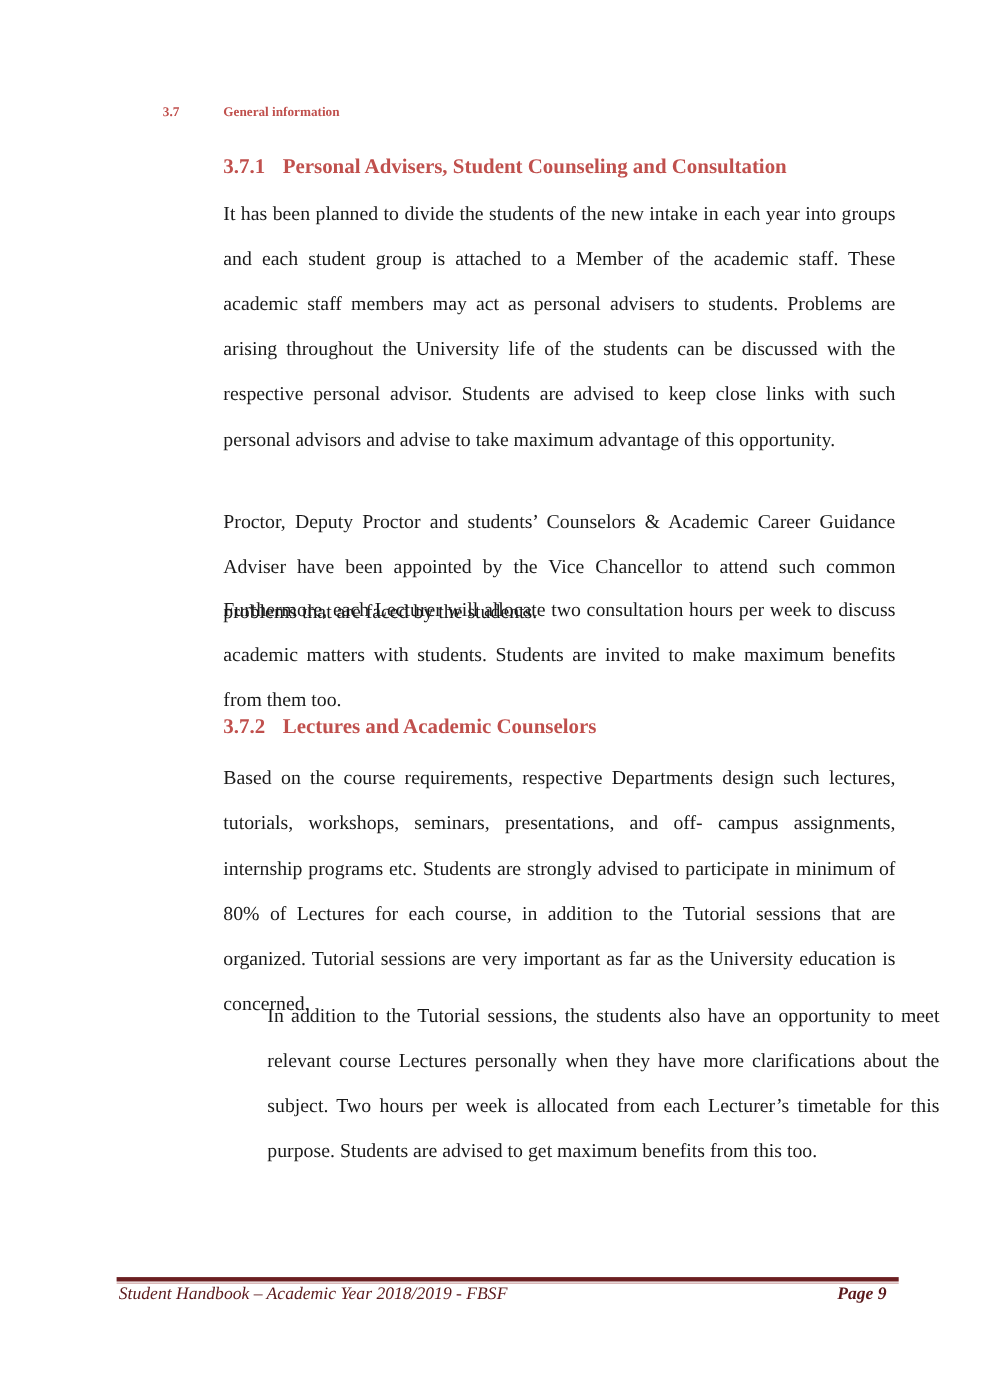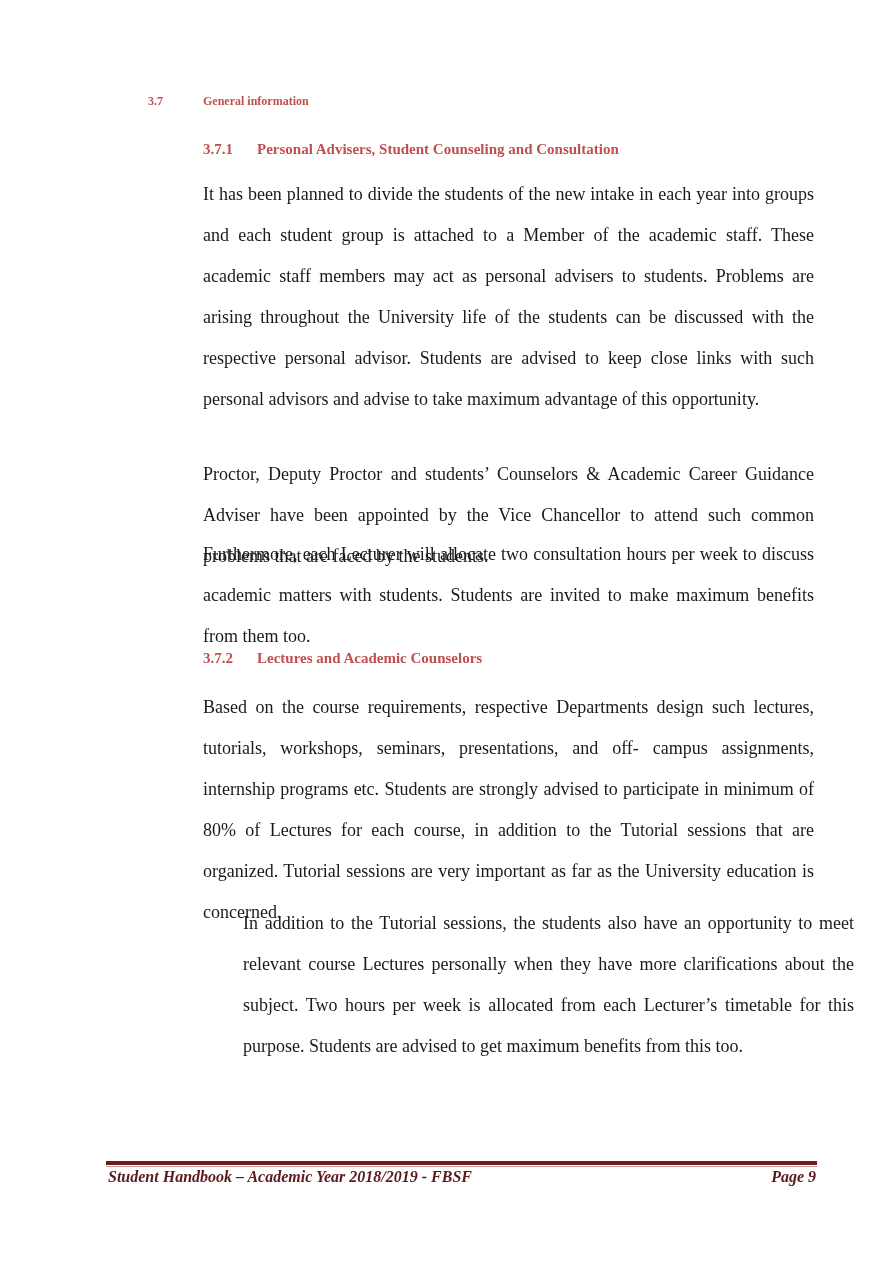--- a/index.html
+++ b/index.html
@@ -2,32 +2,32 @@
 <html><head>
 <meta charset="utf-8">
 <style>
   html, body { margin: 0; padding: 0; background: #ffffff; }
   body { width: 892px; height: 1262px; position: relative; overflow: hidden;
          font-family: "Liberation Serif", "DejaVu Serif", serif; color: #1a1a1a; }
   .page { position: absolute; left: 0; top: 0; width: 892px; height: 1262px; }
   .h2 { position: absolute; left: 148px; top: 94px; font-size: 12px; font-weight: bold;
         color: #c0504d; white-space: nowrap; }
   .h2 .num { display: inline-block; width: 55px; }
-  .h3 { position: absolute; left: 203px; font-size: 15px; font-weight: bold;
+  .h3 { position: absolute; left: 203px; font-size: 19px; font-weight: bold;
         color: #c0504d; white-space: nowrap; }
   .h3 .num { display: inline-block; width: 54px; }
   .para { position: absolute; left: 203px; width: 611px; font-size: 18px;
           line-height: 41px; text-align: justify; margin: 0; }
   .footer-rule-thick { position: absolute; left: 106px; top: 1161px; width: 711px; height: 4px;
                        background: #6b1f21; }
   .footer-rule-thin { position: absolute; left: 106px; top: 1166px; width: 711px; height: 1px;
                       background: #c89a9a; }
   .footer-left { position: absolute; left: 108px; top: 1168px; font-size: 16px; font-style: italic;
-                 font-weight: bold; color: #5a1a1c; white-space: nowrap; text-align: right; }
-  .footer-right { position: absolute; right: 76px; top: 1168px; font-size: 16px; font-style: italic;
+                 font-weight: normal; color: #5a1a1c; white-space: nowrap; text-align: right; }
+  .footer-right { position: absolute; right: 86px; top: 1168px; font-size: 16px; font-style: italic;
                   font-weight: bold; color: #5a1a1c; white-space: nowrap; }
 </style>
 </head>
 <body>
 
 <div class="page">
 
   <div class="h2">
     <span class="num">3.7</span><span>General information</span>
   </div>

